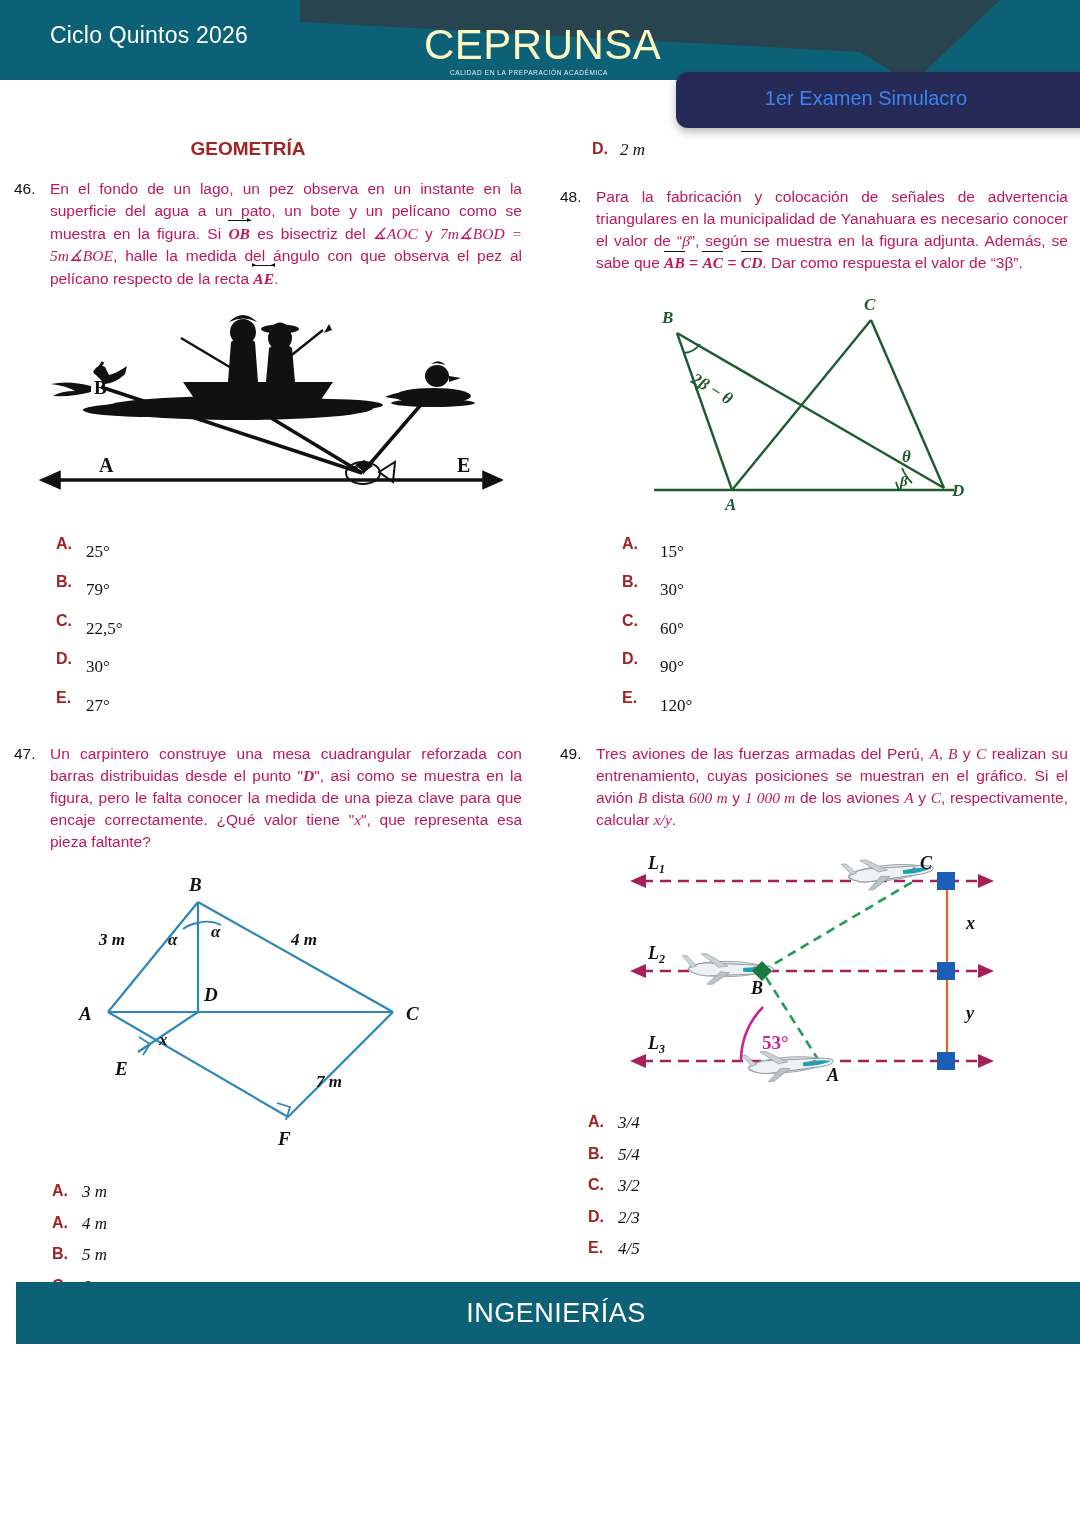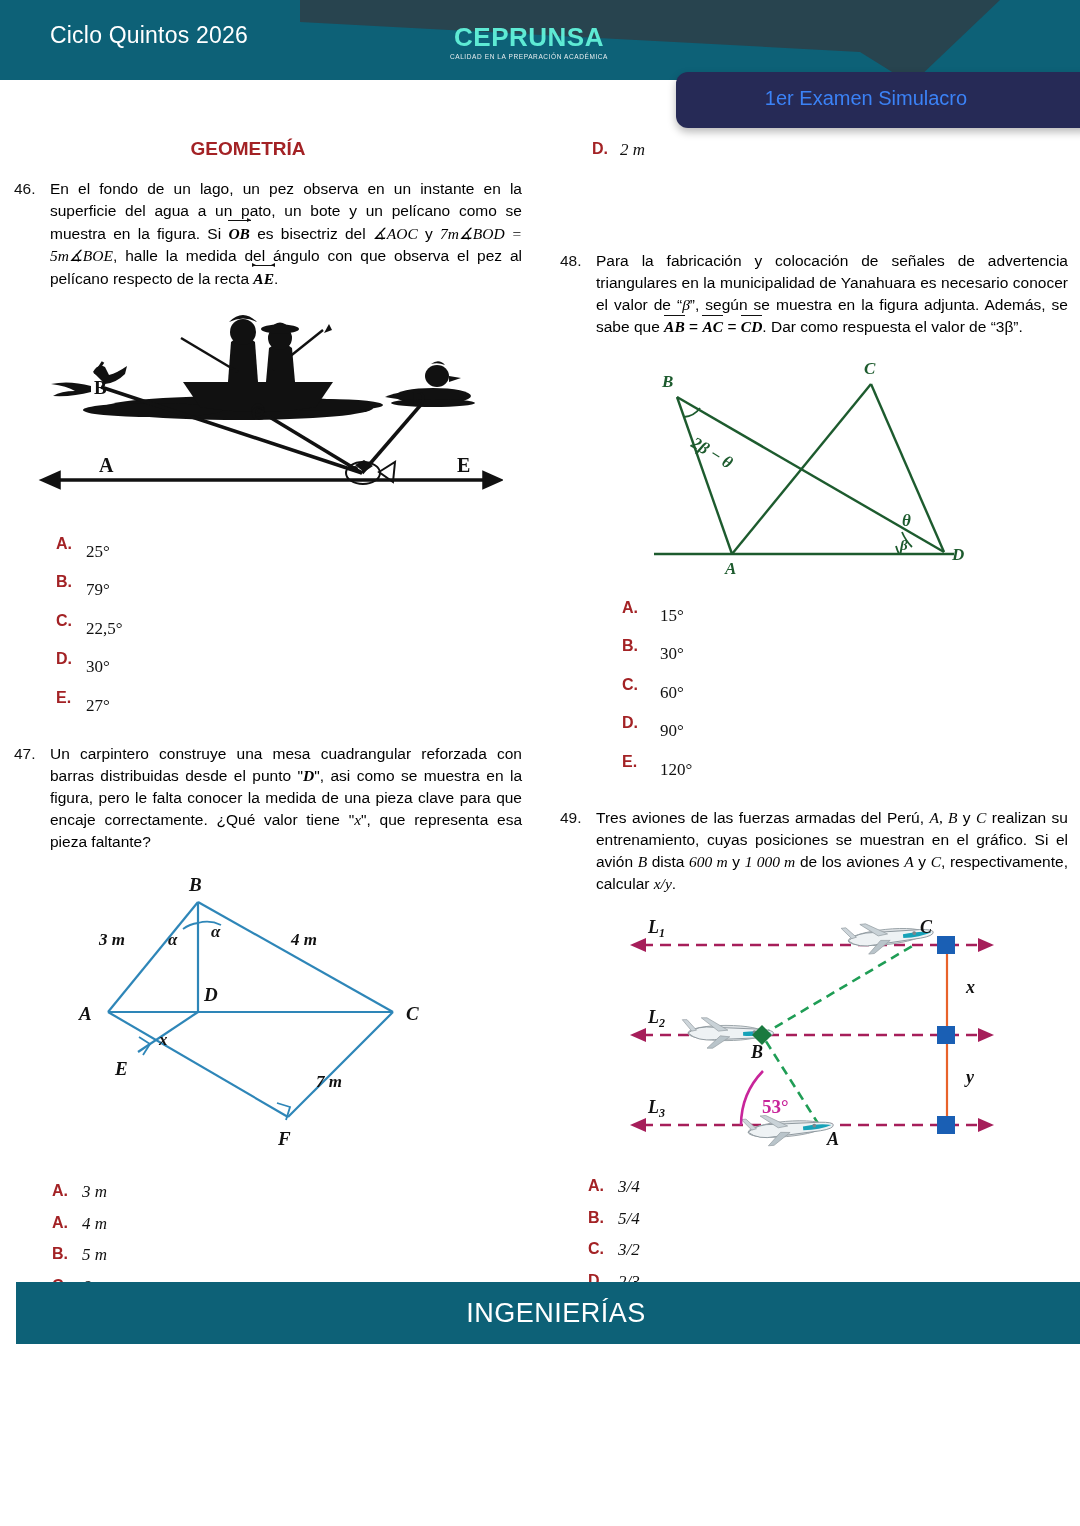--- a/index.html
+++ b/index.html
@@ -53,24 +53,24 @@
   }
   .logo-block {
     position: absolute;
     left: 424px;
     top: 24px;
     width: 210px;
     z-index: 6;
     text-align: center;
   }
   .logo-word {
-    font-size: 26px;
+    font-size: 42px;
     letter-spacing: 0.5px;
-    color: #5eead4;
-    font-weight: 700;
+    color: #fef9c3;
+    font-weight: 400;
     line-height: 1;
     font-family: "Liberation Sans", sans-serif;
   }
   .logo-tag {
     margin-top: 3px;
     font-size: 6.5px;
     letter-spacing: 0.6px;
     color: #e8eef0;
   }
 
@@ -145,21 +145,21 @@
     width: 36px;
     flex: 0 0 36px;
     font-size: 15.5px;
     color: #111;
     line-height: 1.42;
   }
   .q-text {
     flex: 1;
     font-size: 15.5px;
     line-height: 1.42;
-    color: #000000;
+    color: #be185d;
     text-align: justify;
   }
   .mi { font-family: "Liberation Serif", serif; font-style: italic; }
   .mb { font-family: "Liberation Serif", serif; font-style: italic; font-weight: bold;}
   .vecbar {
     position: relative;
     display: inline-block;
     padding-top: 1px;
   }
   .vecbar::after {
@@ -414,21 +414,21 @@
         </div>
       <div class="opt">
           <span class="opt-key">C.</span>
           <span class="opt-val">6 m</span>
         </div>
     </div>
   </div>
 
   <div class="col-right">
 
-    <div class="q" style="margin-top:112px;">
+    <div class="q" style="margin-top:48px;">
       <div class="q-num">48.</div>
       <div class="q-text"><span>Para la fabricación y colocación de señales de advertencia triangulares en la municipalidad de Yanahuara es necesario conocer el valor de “</span><span class="mi">β</span><span>”, según se muestra en la figura adjunta. Además, se sabe que </span><span class="mb overline">AB</span><span> = </span><span class="mb overline">AC</span><span> = </span><span class="mb overline">CD</span><span>. Dar como respuesta el valor de “3β”.</span></div>
     </div>
 
     <div class="fig" style="margin-top:16px;">
       <svg width="340" height="225" viewBox="0 0 340 225">
 
         <g stroke="#1d5b2e" stroke-width="2.4" fill="none" stroke-linejoin="round">
           <line x1="33" y1="43" x2="88" y2="200"></line>
           <line x1="33" y1="43" x2="300" y2="198"></line>

